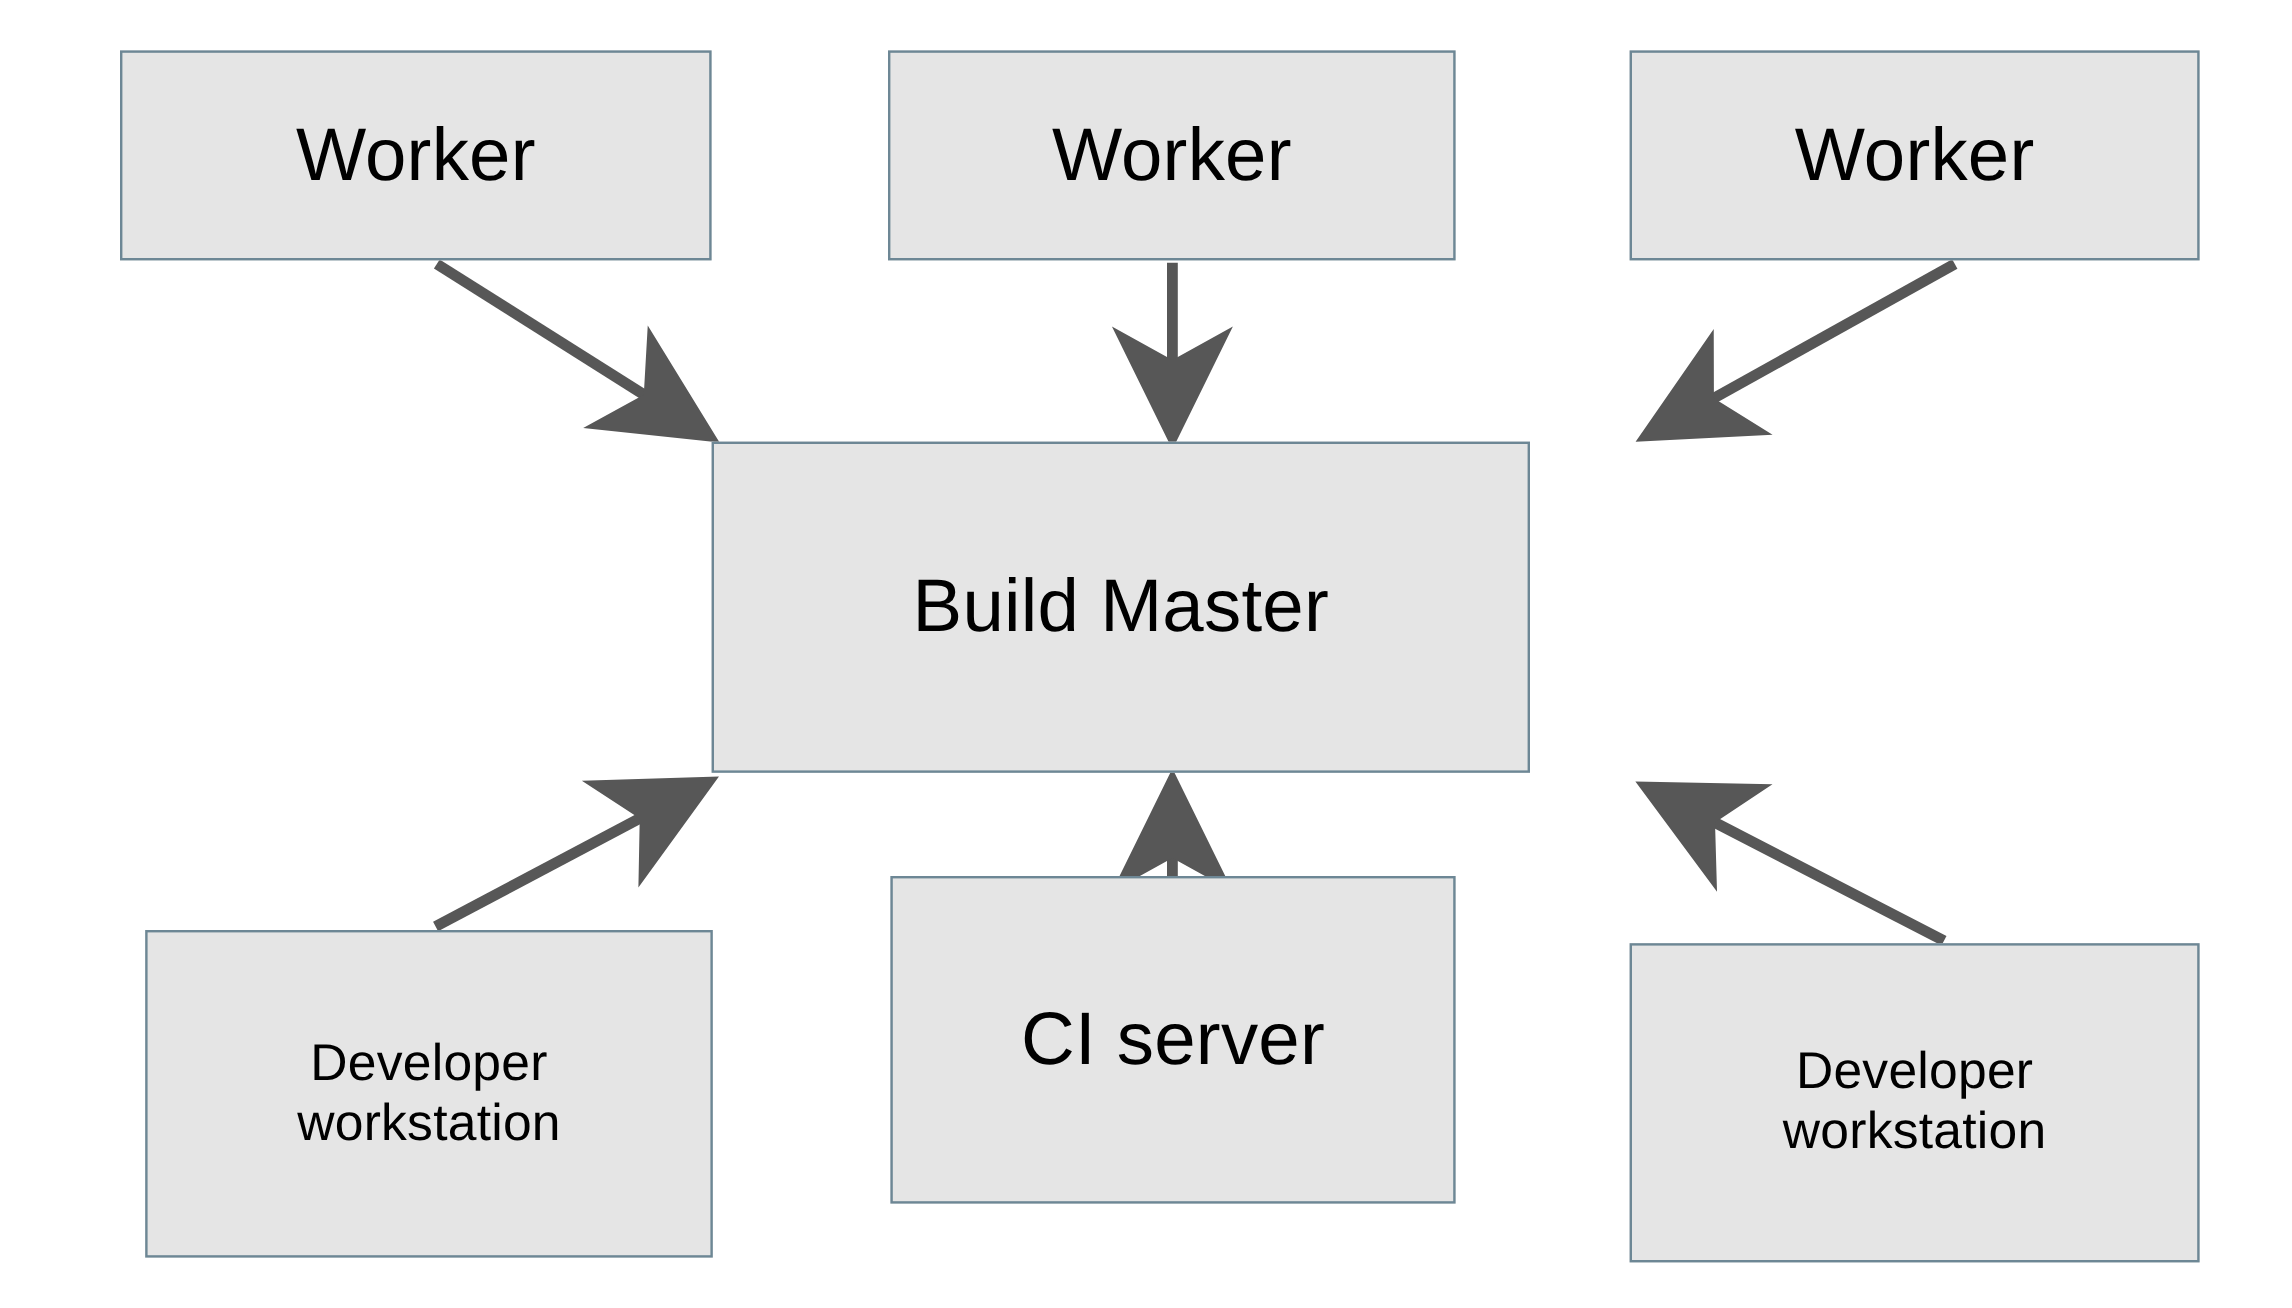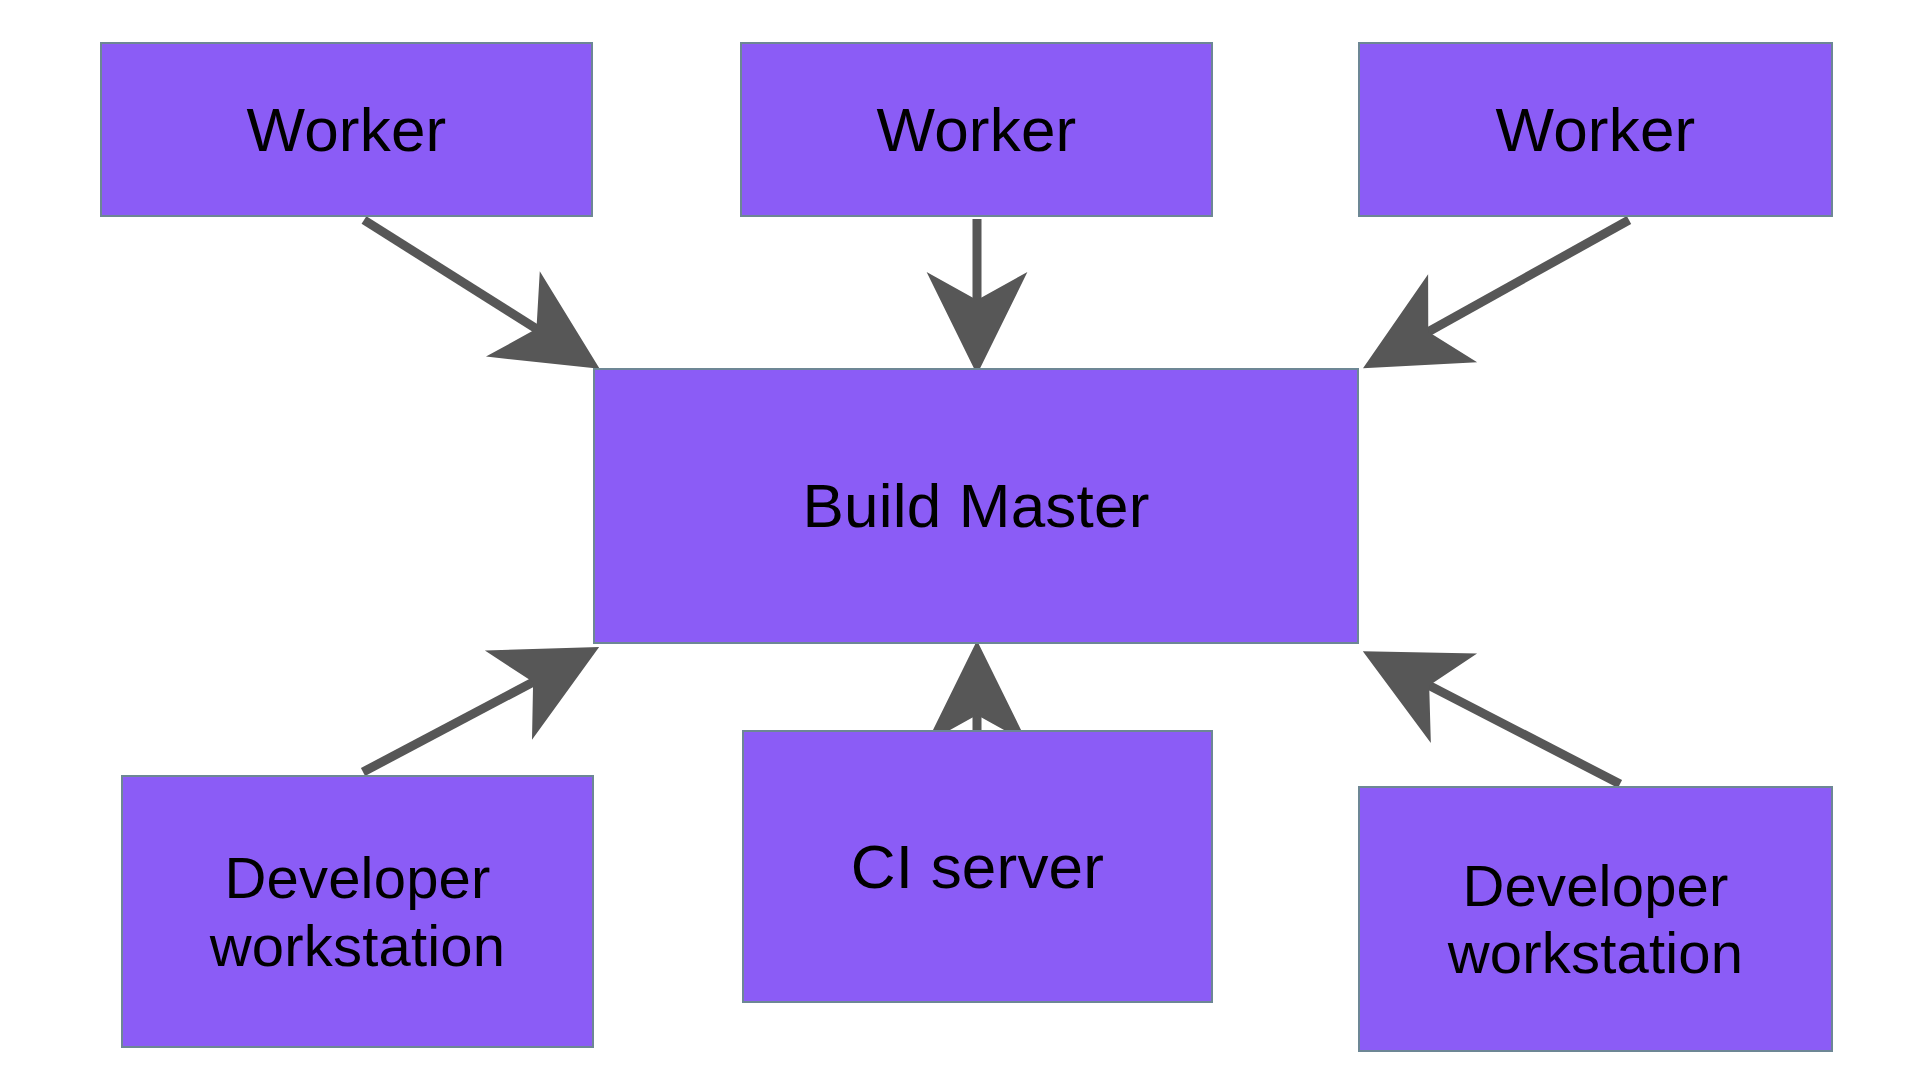--- a/index.html
+++ b/index.html
@@ -23,44 +23,44 @@
   #edge-layer {
     position: absolute;
     left: 0;
     top: 0;
     width: 1910px;
     height: 1090px;
   }
   .node {
     position: absolute;
     box-sizing: border-box;
-    background: #8b5cf6;
+    background: #e5e5e5;
     border: 2px solid #6d8795;
     display: flex;
     align-items: center;
     justify-content: center;
     text-align: center;
   }
   .node-label {
     color: #000000;
     font-weight: 400;
     line-height: 1.16;
     letter-spacing: 0.2px;
     white-space: pre-line;
   }
   .node-worker .node-label { font-size: 62px; }
   .node-master .node-label { font-size: 62px; }
   .node-ci .node-label { font-size: 62px; }
-  .node-dev .node-label { font-size: 58px; }
+  .node-dev .node-label { font-size: 43px; }
 
   
   #node-worker-1 { left: 100px; top: 42px;  width: 493px; height: 175px; }
   #node-worker-2 { left: 740px; top: 42px;  width: 473px; height: 175px; }
   #node-worker-3 { left: 1358px;top: 42px;  width: 475px; height: 175px; }
-  #node-build-master { left: 593px; top: 368px; width: 766px; height: 276px; }
+  #node-build-master { left: 593px; top: 368px; width: 682px; height: 276px; }
   #node-dev-left  { left: 121px; top: 775px; width: 473px; height: 273px; }
   #node-ci-server { left: 742px; top: 730px; width: 471px; height: 273px; }
   #node-dev-right { left: 1358px;top: 786px; width: 475px; height: 266px; }
 </style>
 </head>
 <body>
 
 <div id="diagram-canvas">
 
   <svg id="edge-layer" viewBox="0 0 1910 1090" width="1910" height="1090" xmlns="http://www.w3.org/2000/svg">

